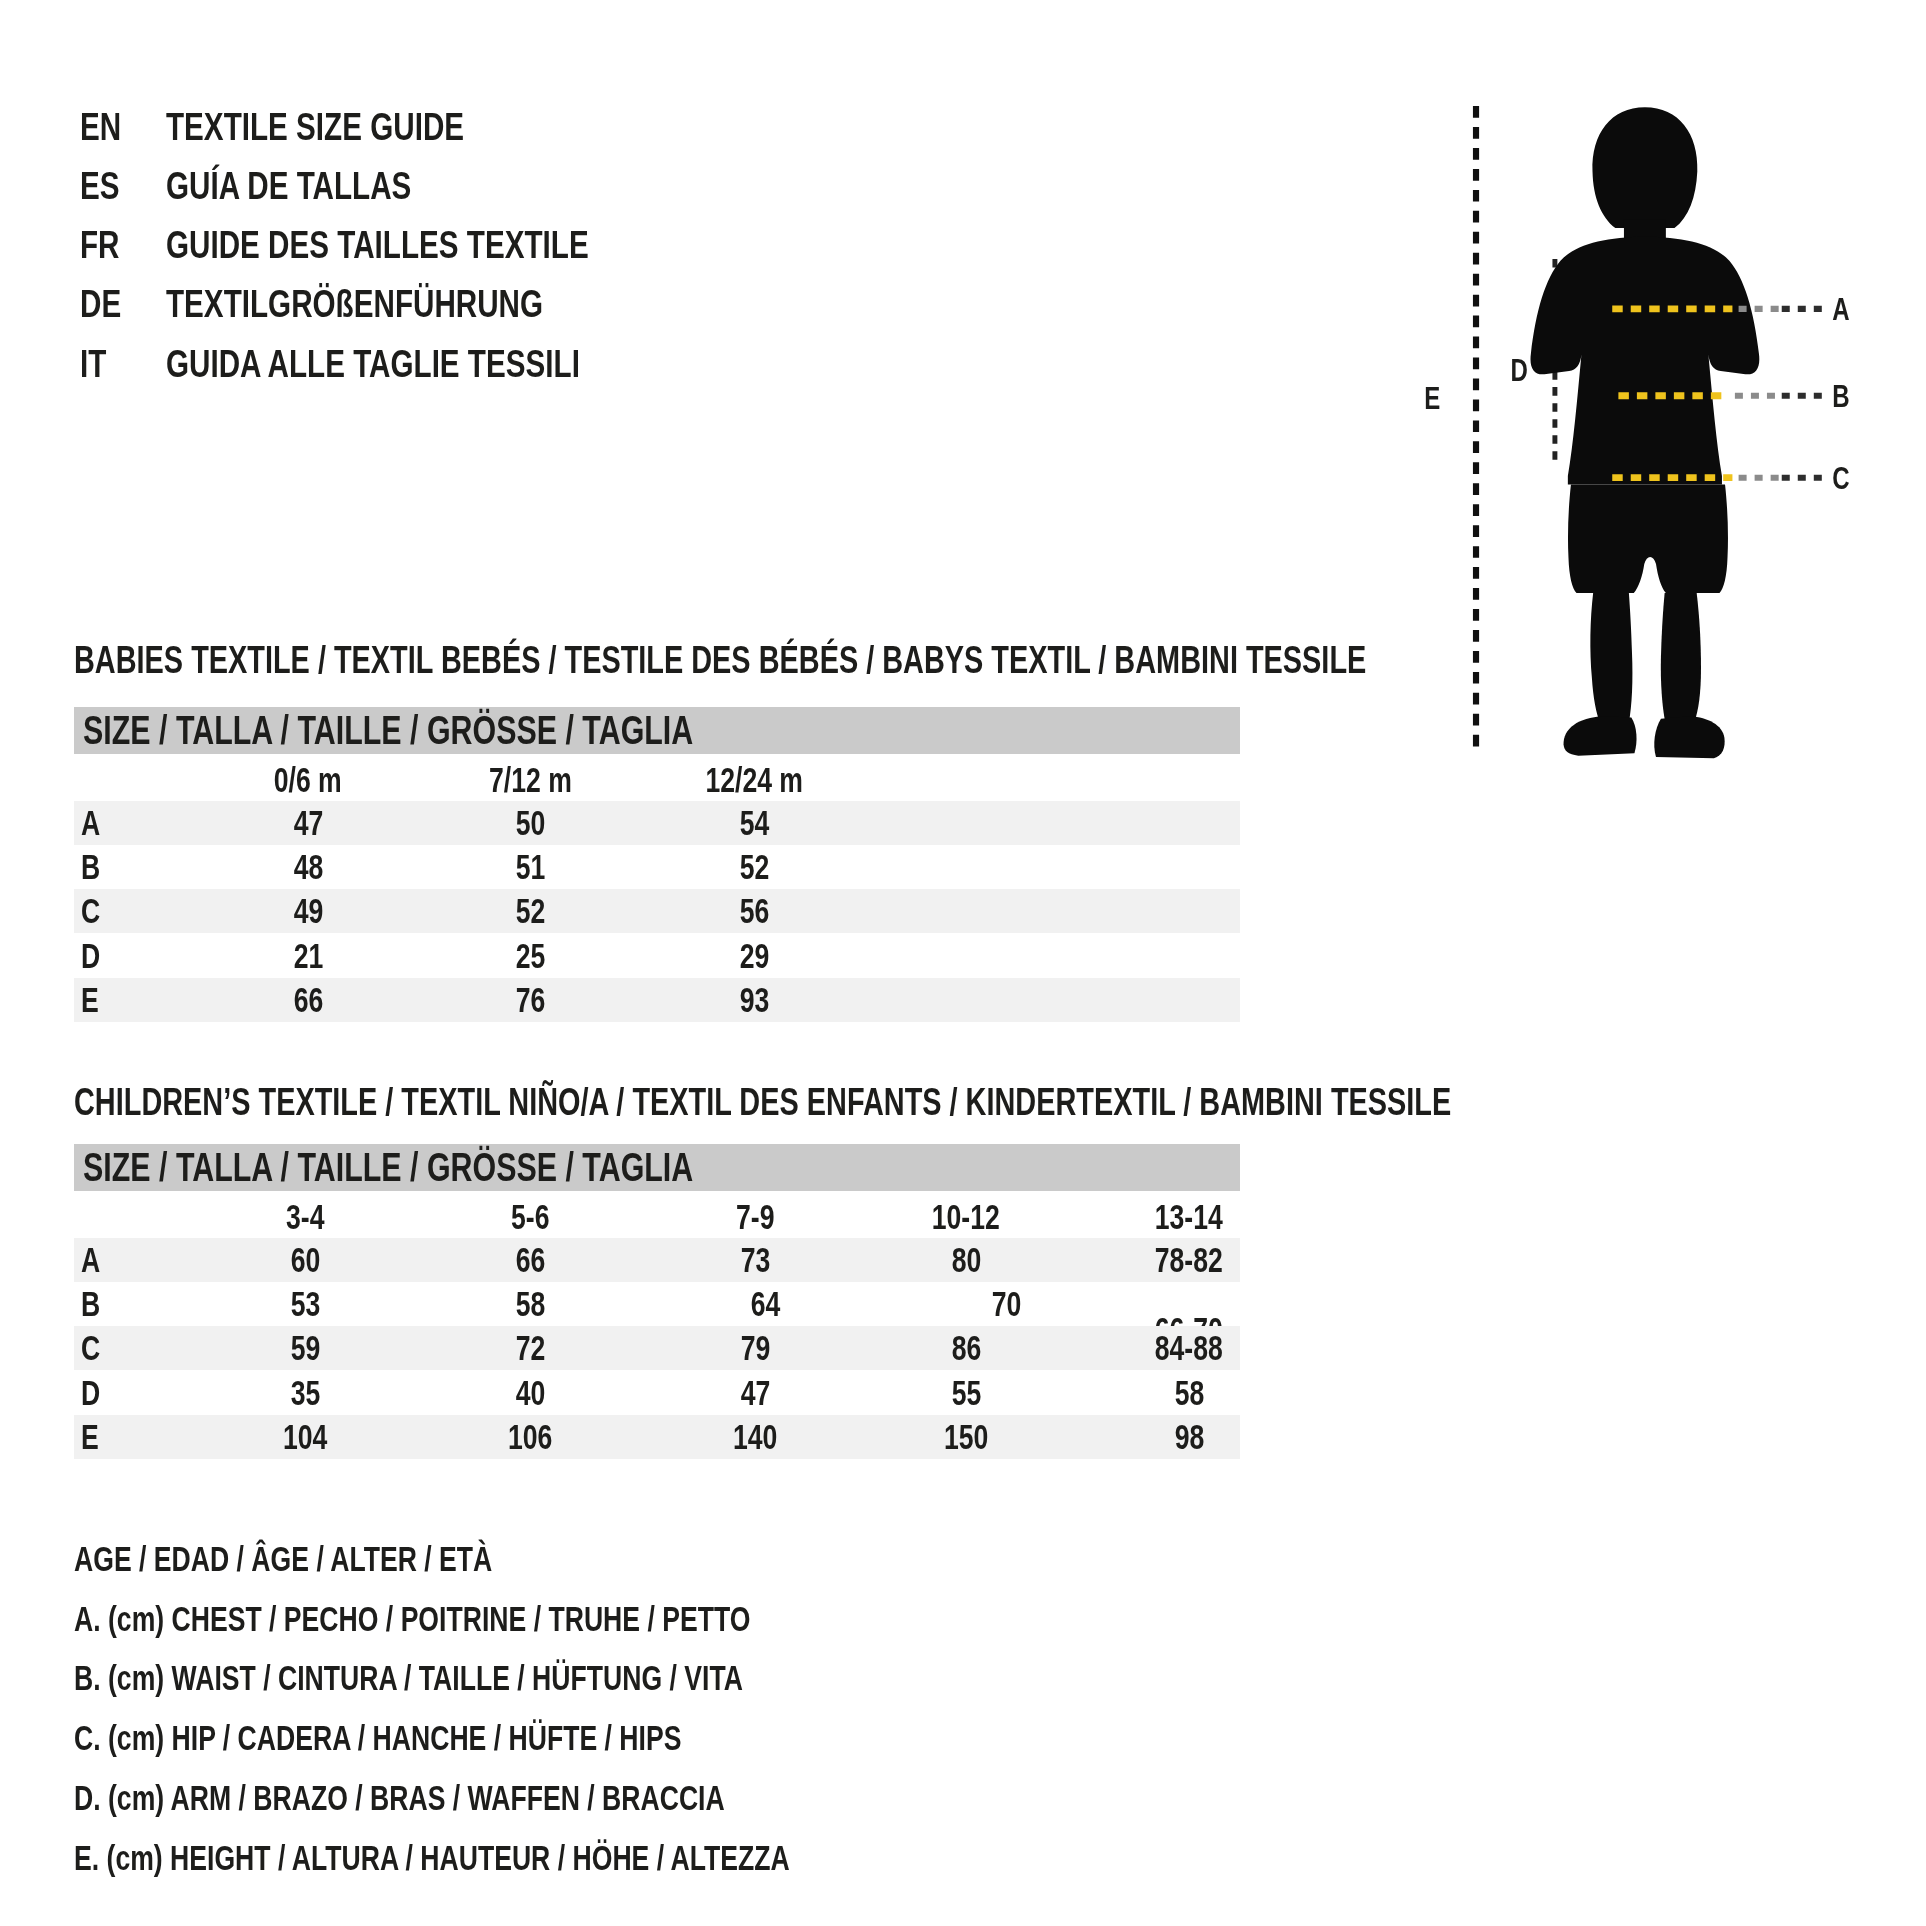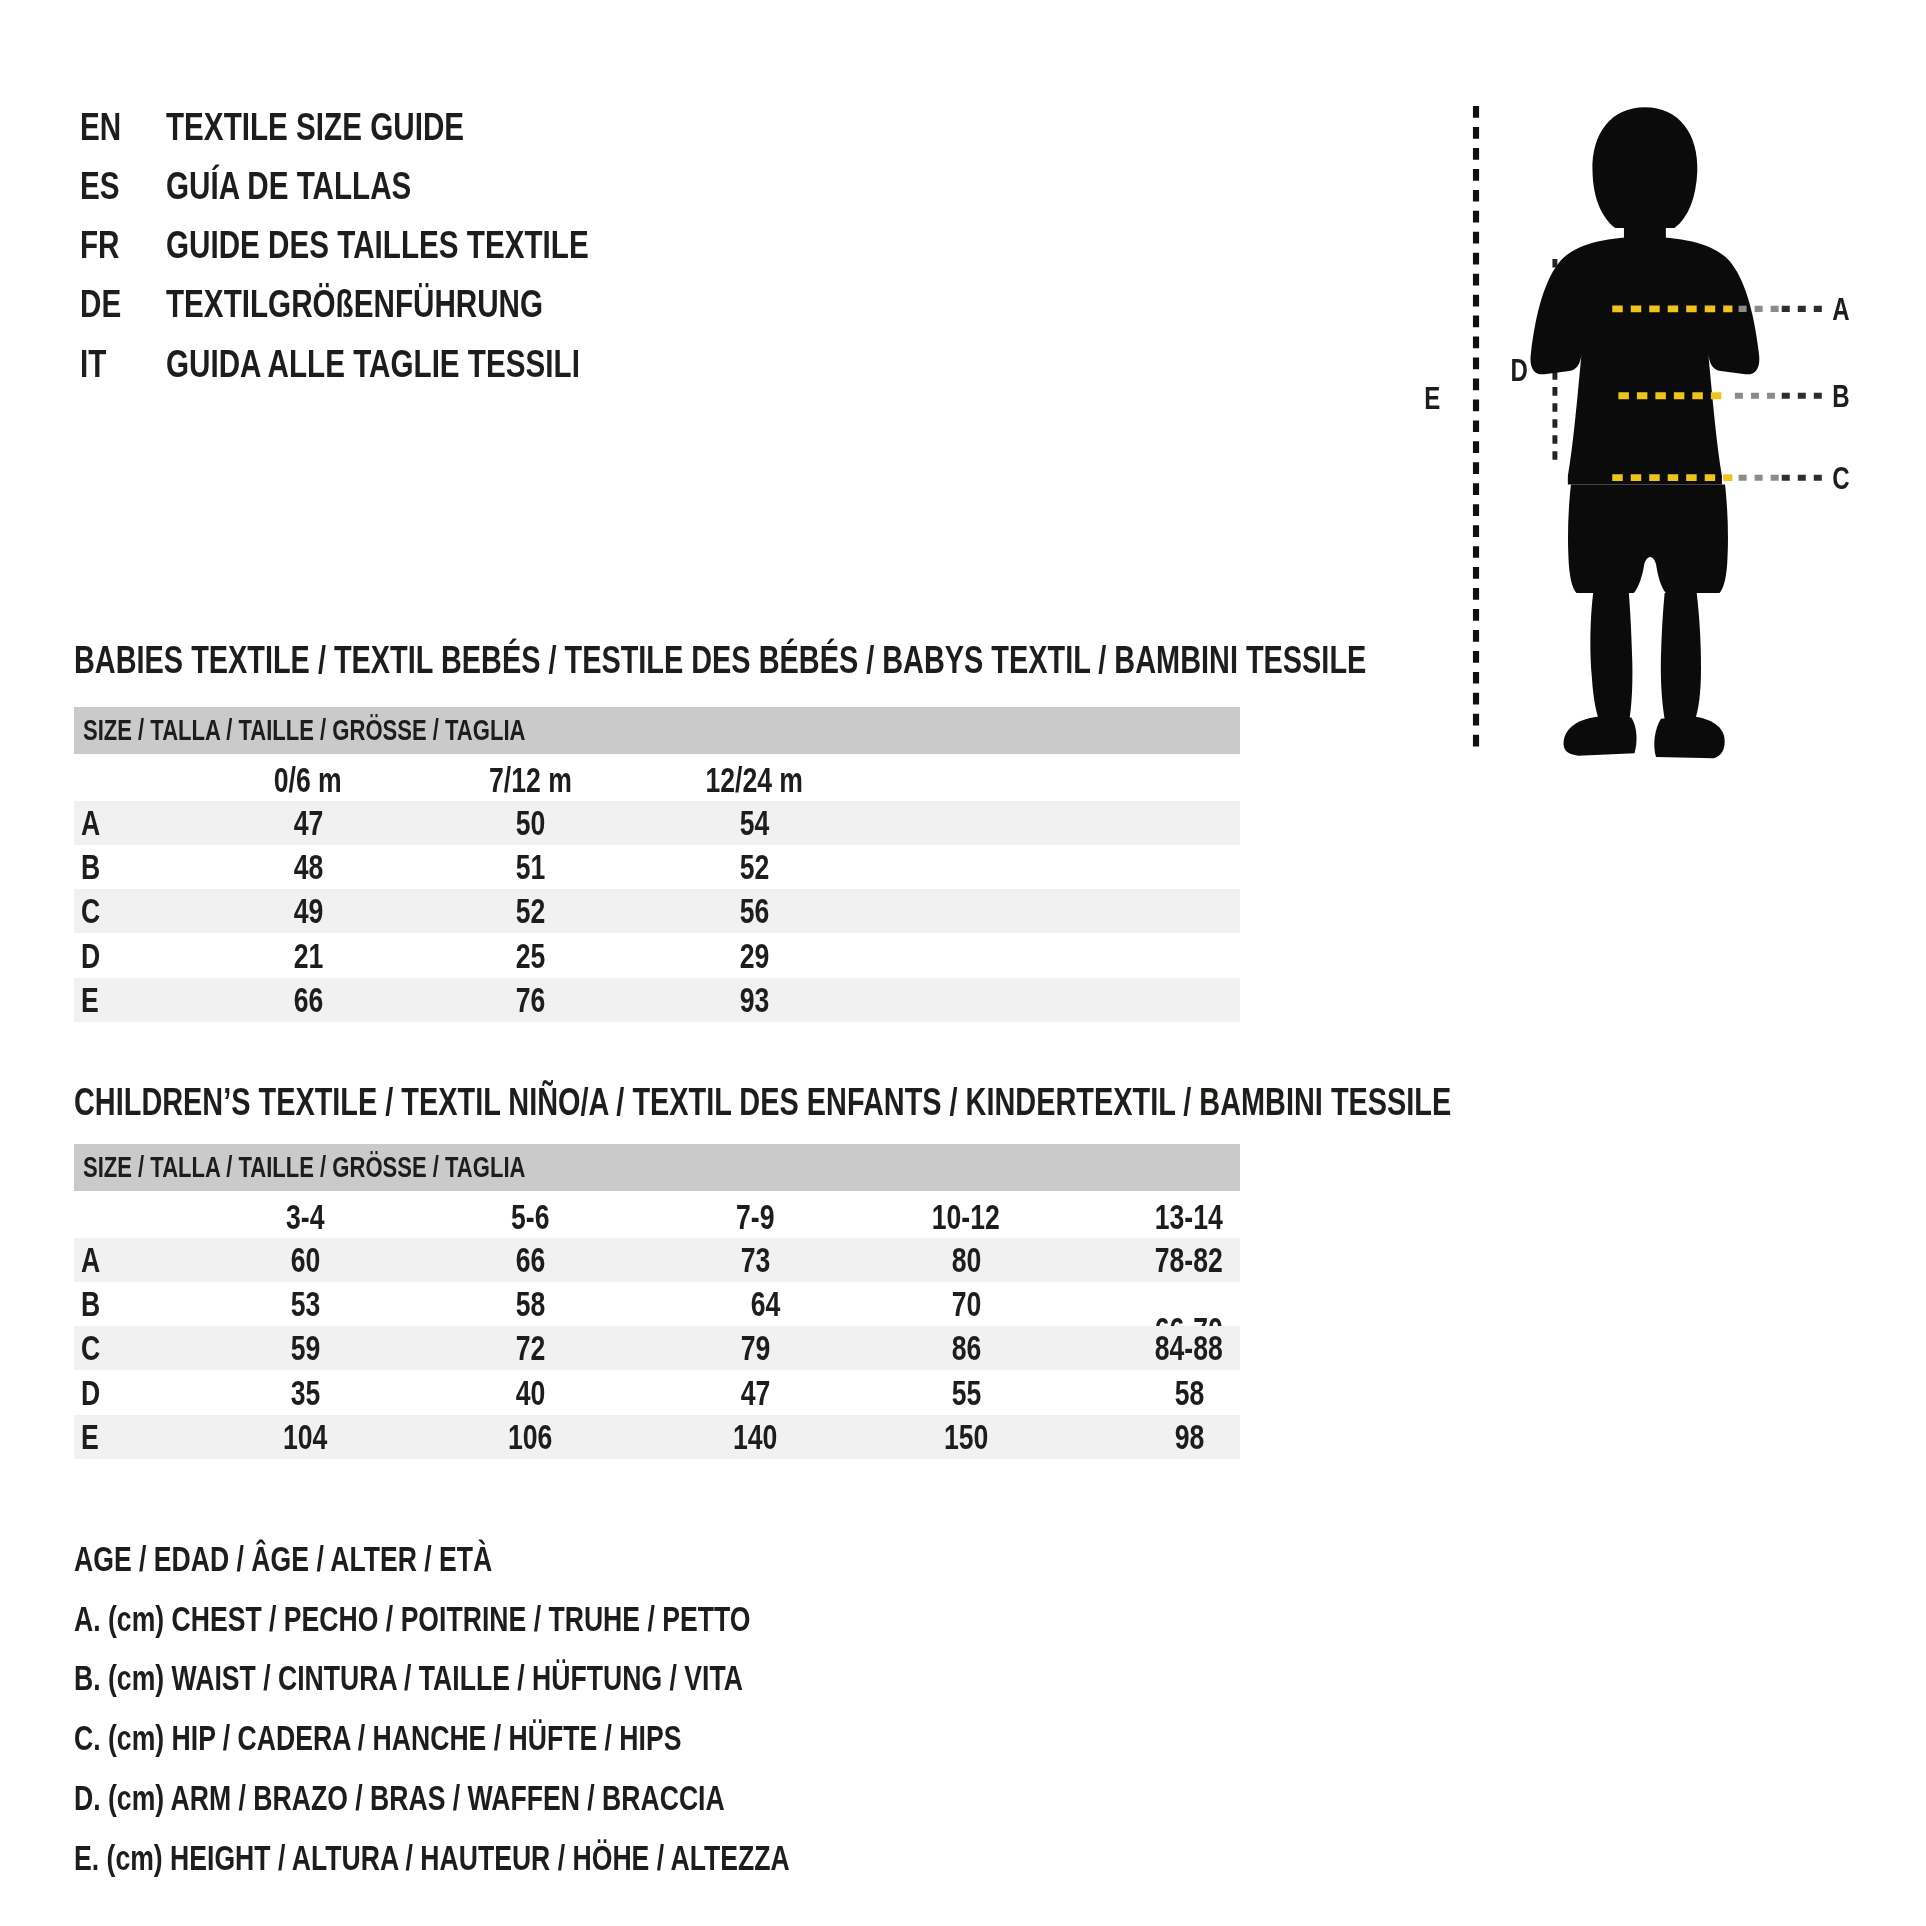--- a/index.html
+++ b/index.html
@@ -12,21 +12,21 @@
   .lang-code{position:absolute;left:0;top:0;}
   .lang-title{position:absolute;left:86px;top:0;}
 
   
   .sec-title{position:absolute;left:74px;font-size:38px;line-height:39px;}
 
   
   .table-block{position:absolute;left:74px;width:1166px;height:318px;}
   #babies-block{top:707px;}
   #children-block{top:1144px;}
-  .size-bar{position:absolute;left:0;top:0;width:100%;height:47px;background:#cacaca;display:flex;align-items:center;font-size:29px;}
+  .size-bar{position:absolute;left:0;top:0;width:100%;height:47px;background:#cacaca;display:flex;align-items:center;font-size:40px;}
   .size-bar .cond{margin-left:8.6px;}
   .colhead-row{position:absolute;left:0;top:52px;height:42px;width:100%;font-size:35px;}
   .trow{position:absolute;left:0;height:44px;width:100%;font-size:35px;}
   .stripe{background:#f1f1f1;}
   .tcell{position:absolute;width:136px;text-align:center;top:0;line-height:42px;}
   .trow .tcell{line-height:44px;}
   .row-label{position:absolute;left:7.4px;top:0;line-height:44px;}
 
   
   .legend-line{position:absolute;left:74px;height:41px;line-height:41px;font-size:35px;text-align:center;}
@@ -182,21 +182,21 @@
         <div class="tcell" style="left: 388px;"><span class="cond-c">66</span></div>
         <div class="tcell" style="left: 613px;"><span class="cond-c">73</span></div>
         <div class="tcell" style="left: 824px;"><span class="cond-c">80</span></div>
         <div class="tcell" style="left: 1047px;"><span class="cond-c">78-82</span></div>
       </div>
       <div class="trow" style="top: 138px;">
         <div class="row-label"><span class="cond">B</span></div>
         <div class="tcell" style="left: 163px;"><span class="cond-c">53</span></div>
         <div class="tcell" style="left: 388px;"><span class="cond-c">58</span></div>
         <div class="tcell" style="left: 623px;"><span class="cond-c">64</span></div>
-        <div class="tcell" style="left: 824px;"><span class="cond-c">70</span></div>
+        <div class="tcell" style="left: 864px;"><span class="cond-c">70</span></div>
         <div class="tcell" style="left: 1047px; margin-top: 26px;"><span class="cond-c">66-70</span></div>
       </div>
       <div class="trow stripe" style="top: 182px;">
         <div class="row-label"><span class="cond">C</span></div>
         <div class="tcell" style="left: 163px;"><span class="cond-c">59</span></div>
         <div class="tcell" style="left: 388px;"><span class="cond-c">72</span></div>
         <div class="tcell" style="left: 613px;"><span class="cond-c">79</span></div>
         <div class="tcell" style="left: 824px;"><span class="cond-c">86</span></div>
         <div class="tcell" style="left: 1047px;"><span class="cond-c">84-88</span></div>
       </div>

